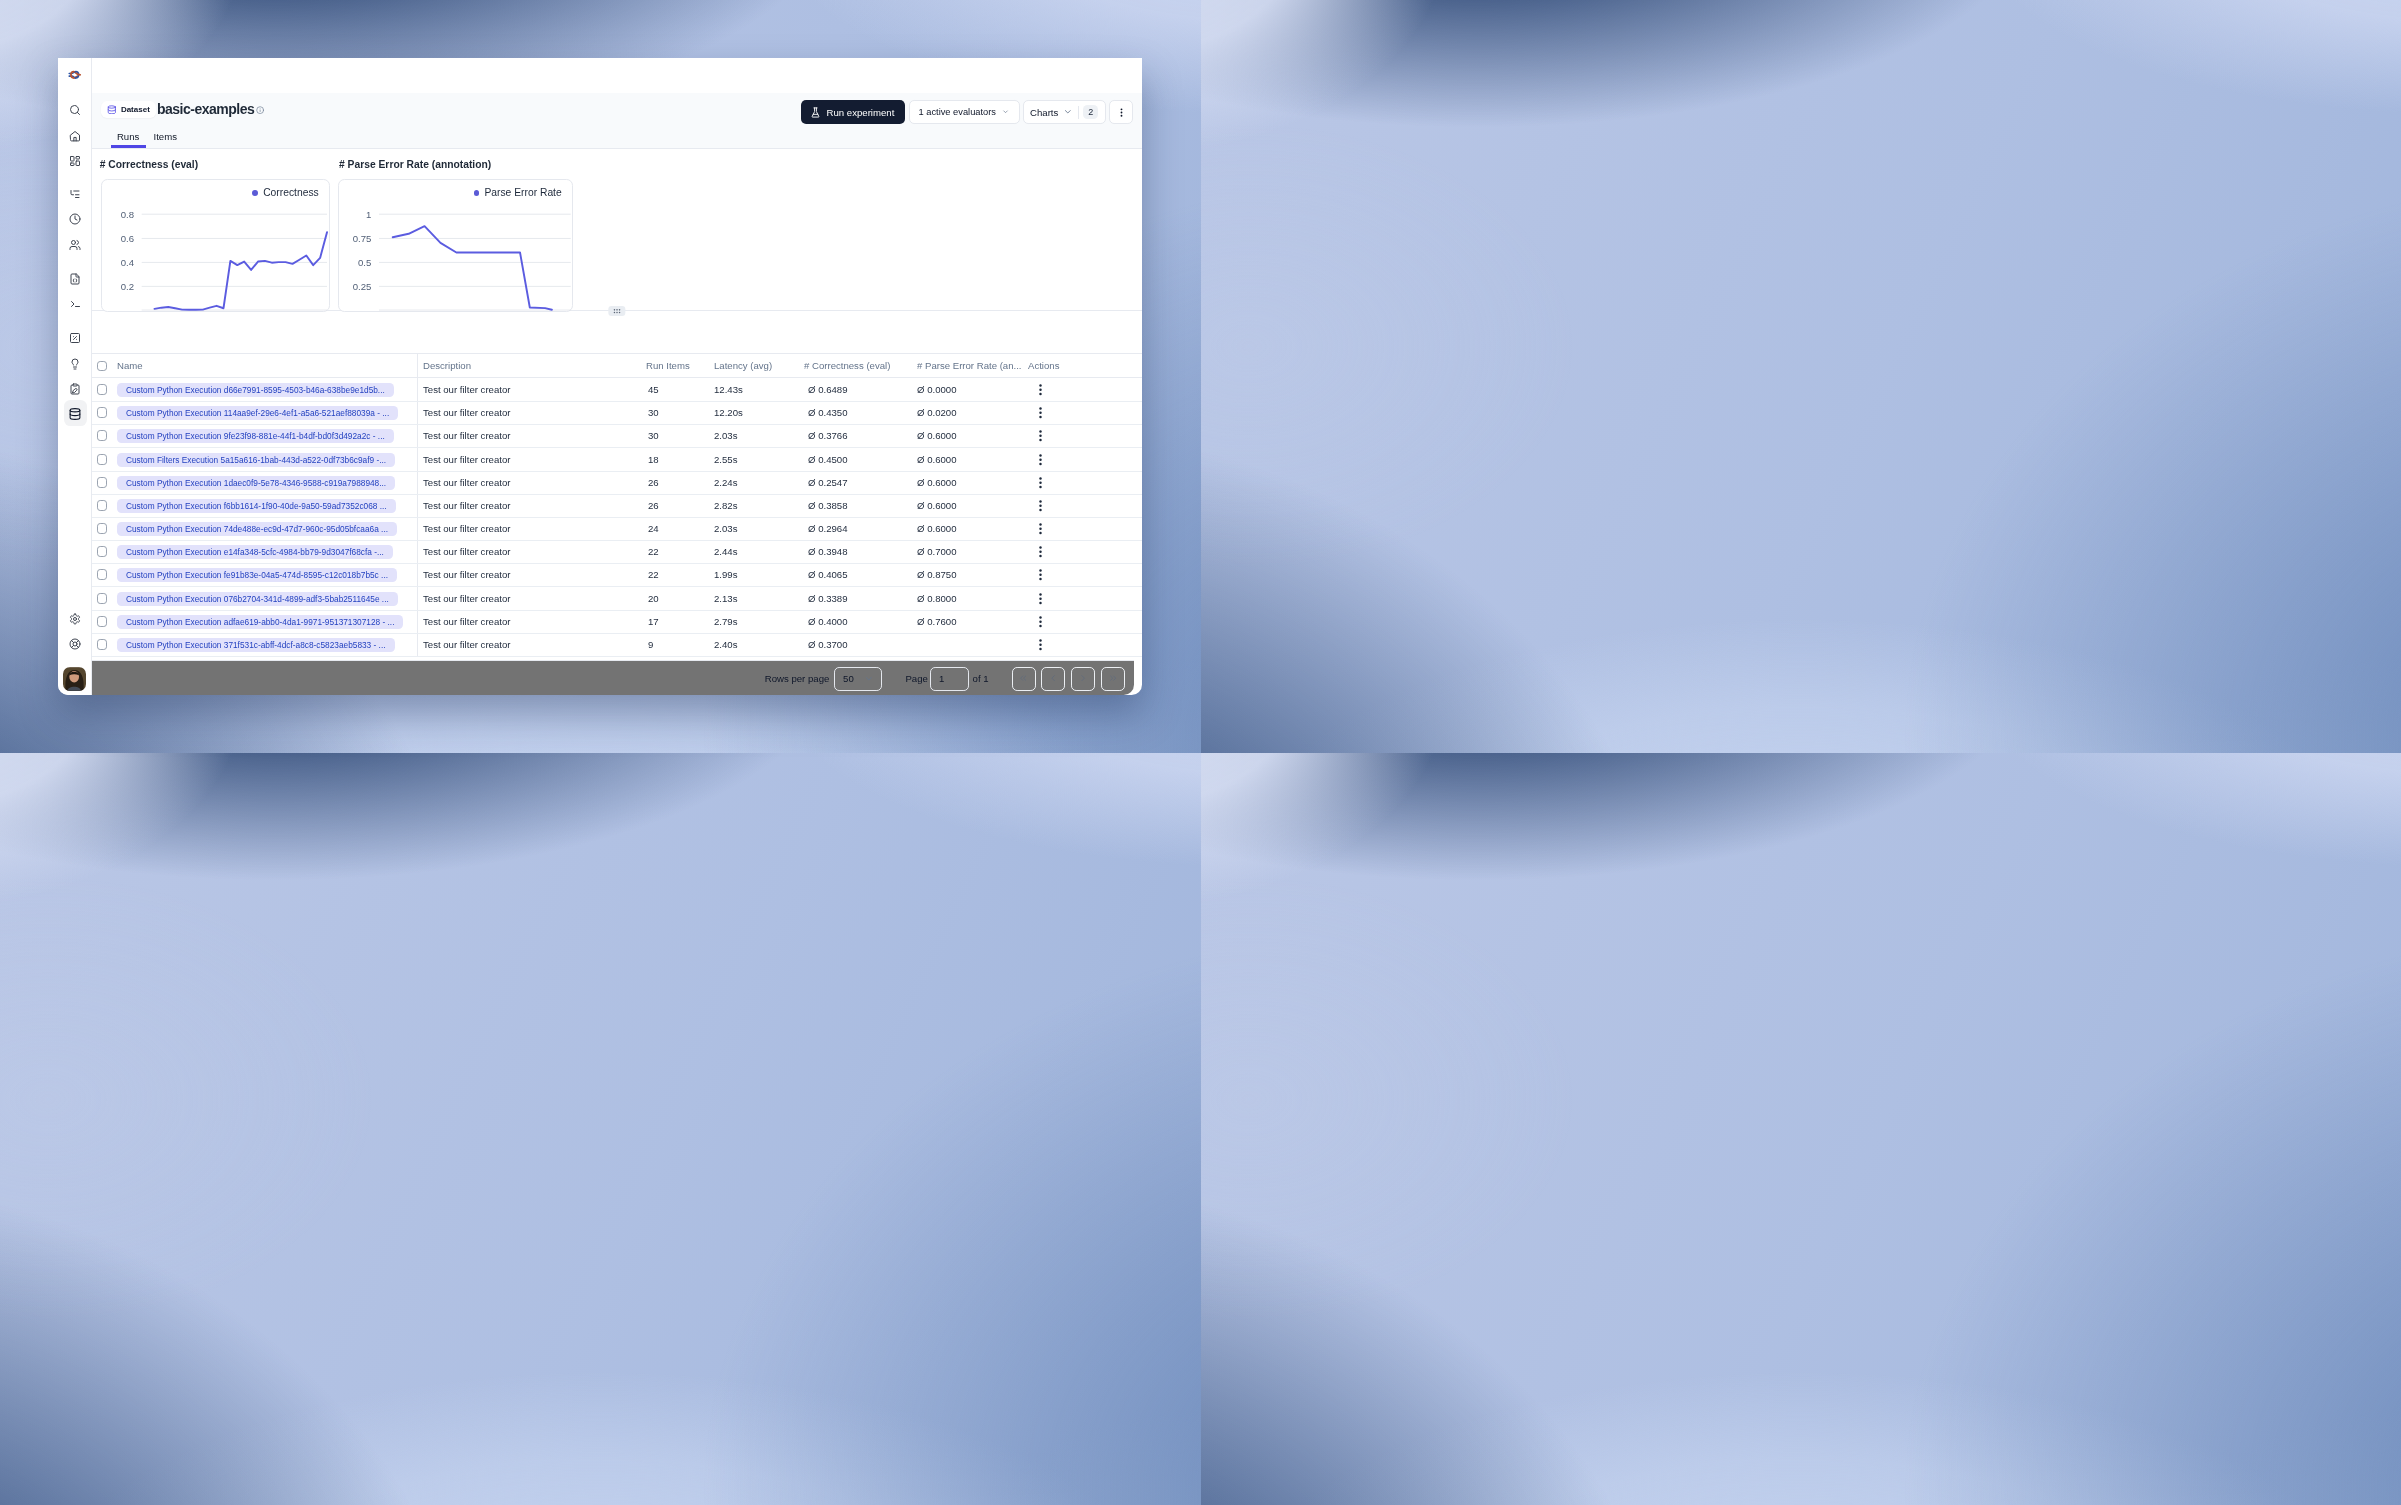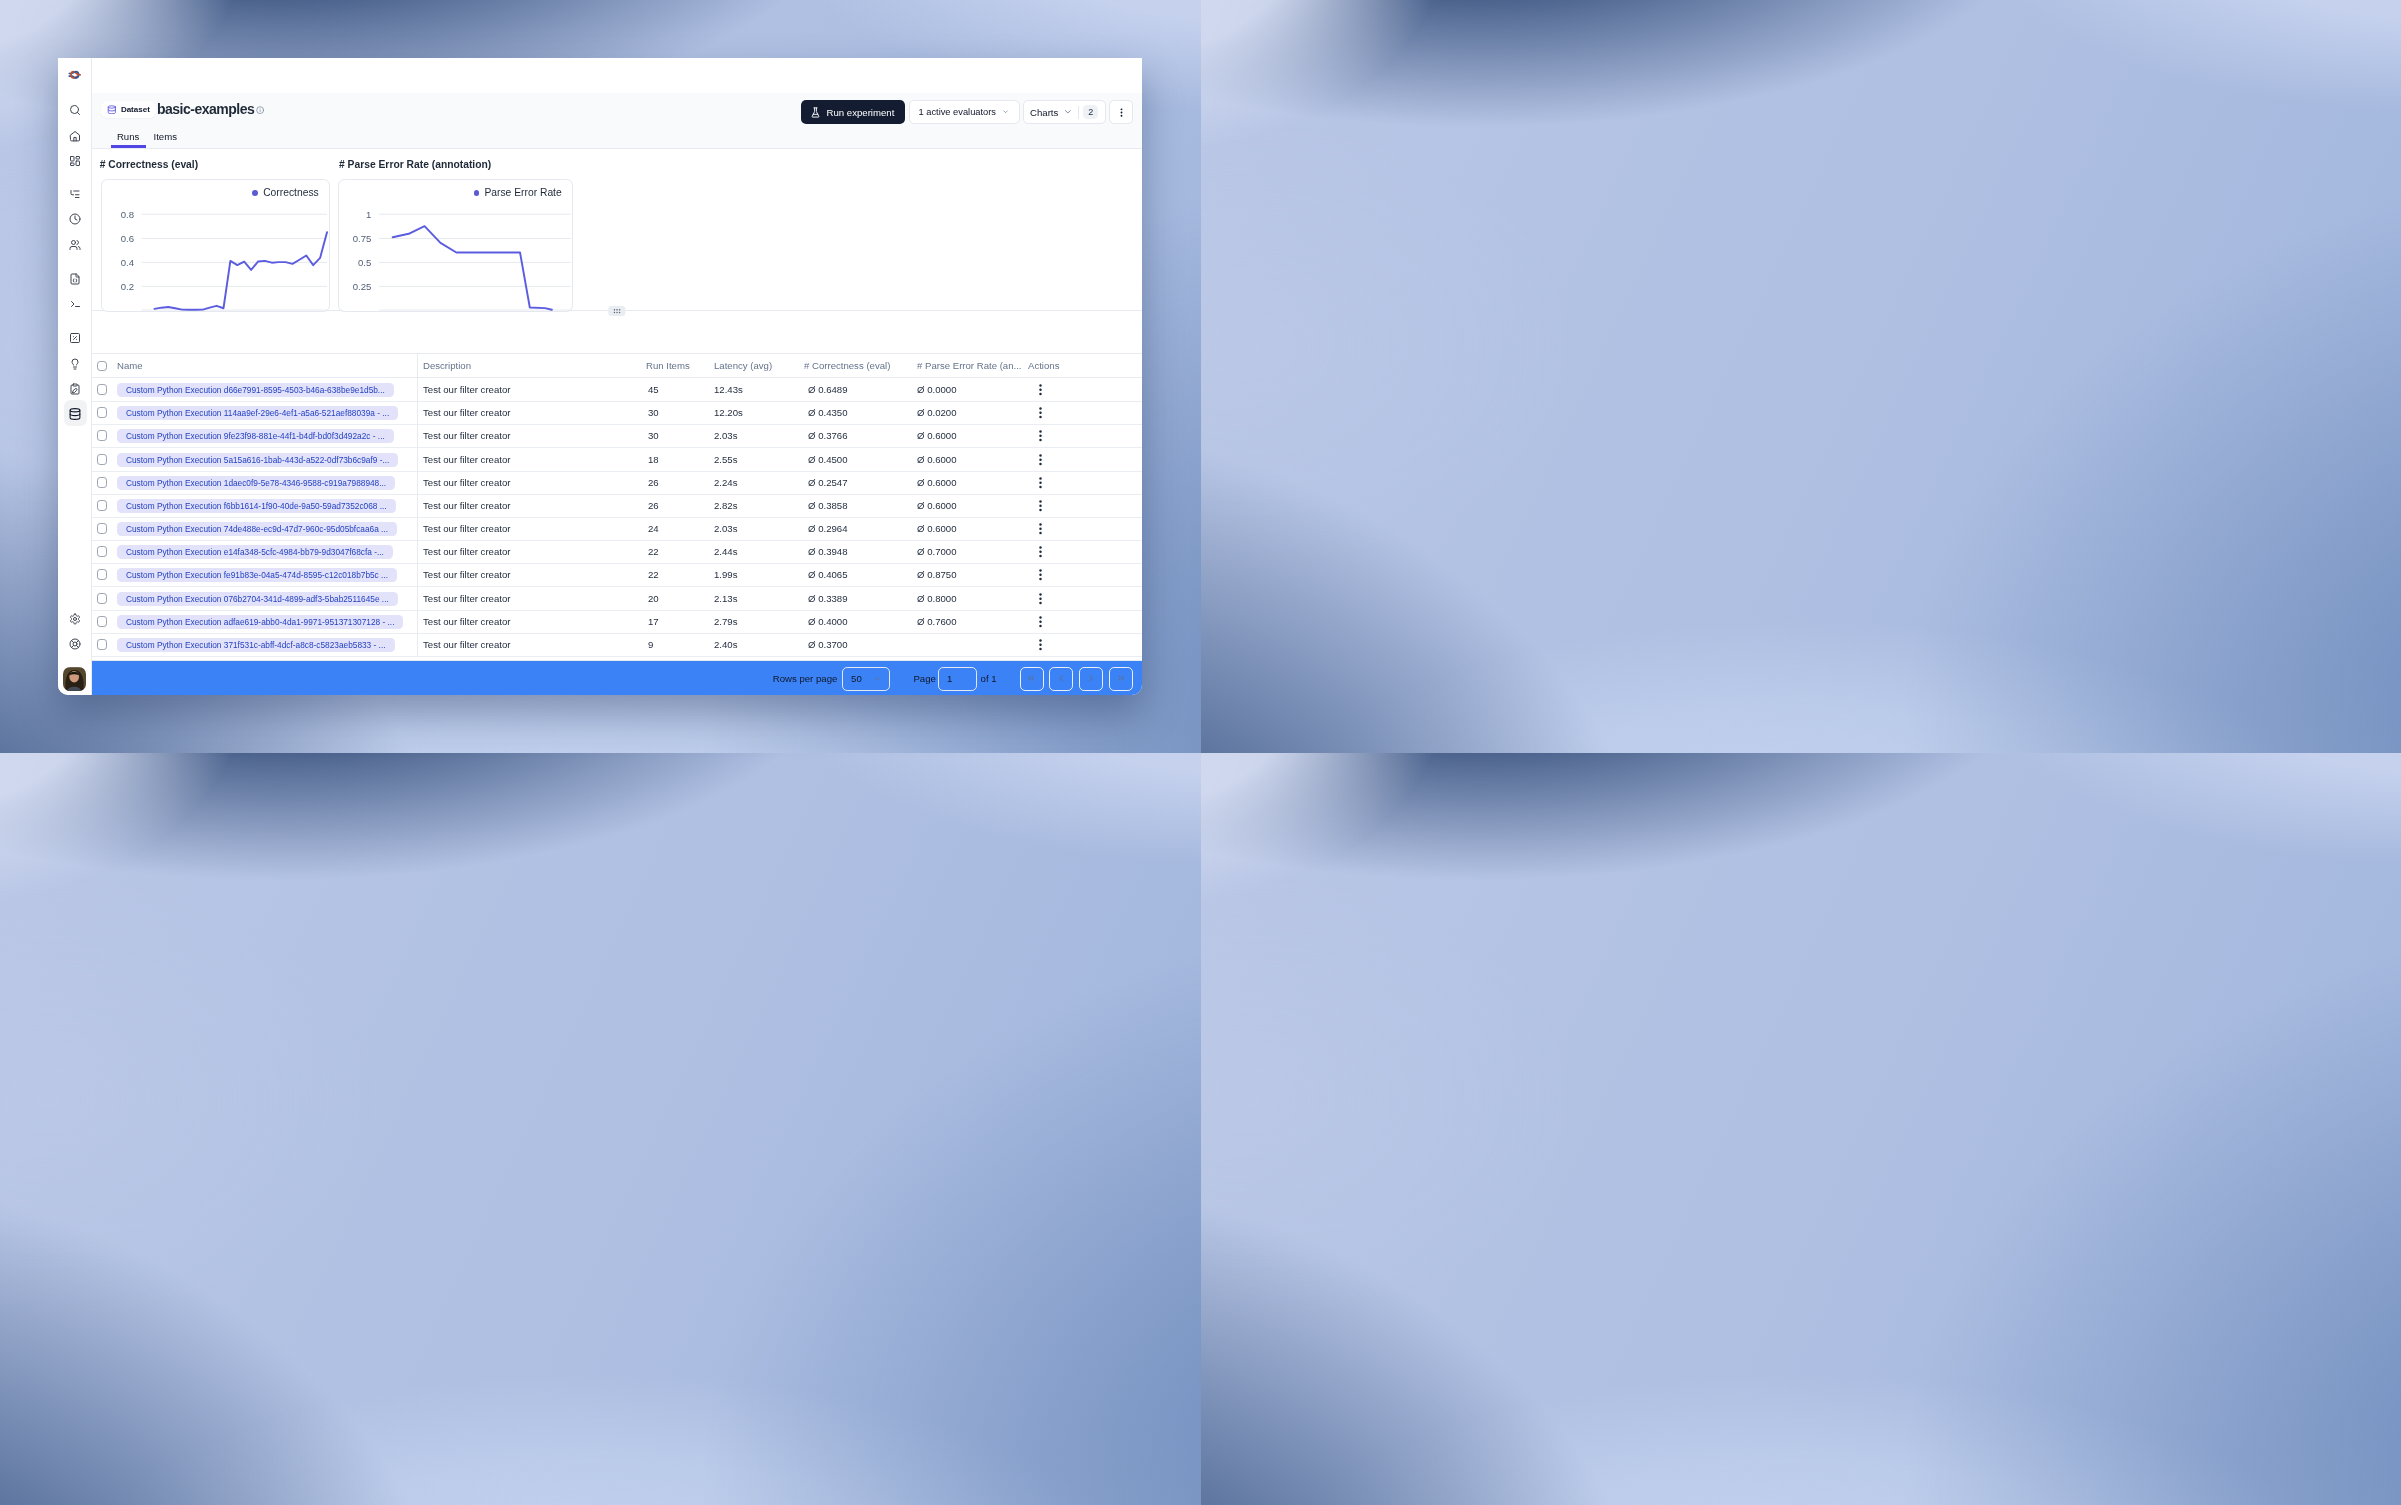--- a/index.html
+++ b/index.html
@@ -62,21 +62,21 @@
 .tbl { position:absolute; left:0; top:295px; right:0; bottom:35px; overflow:hidden; }
 .thead { position:absolute; left:0; top:0; right:0; height:25px; border-top:0.6px solid #e7eaf0; border-bottom:0.6px solid #e7eaf0; font-size:9.6px; color:#64748b; }
 .th { position:absolute; top:5.8px; }
 .row { position:absolute; left:0; right:0; height:24px; border-bottom:0.6px solid #eaeef3; font-size:9.6px; color:#1e293b; }
 .cell { position:absolute; top:5.8px; white-space:nowrap; }
 .cb { position:absolute; left:5.1px; width:10.3px; height:10.3px; border:1px solid #9aa3b0; border-radius:3.2px; background:#fff; }
 .pill { position:absolute; left:25px; top:4.5px; height:14px; line-height:14px; background:#e2e2fb; color:#2442c0; border-radius:4.5px; font-size:8.3px; font-weight:normal; padding:0 9px; }
 .vline { position:absolute; left:325px; top:0; bottom:0; width:0.6px; background:#e7eaf0; }
 .kebab { position:absolute; left:943px; top:5.1px; }
 
-.tfoot { position:absolute; left:0; bottom:0; right:0; height:35px; border-top:0.6px solid #e7eaf0; background:#3b82f6; border-radius:0 0 10.3px 0; }
+.tfoot { position:absolute; left:0; bottom:0; right:8px; height:35px; border-top:0.6px solid #e7eaf0; background:#737373; border-radius:0 0 10.3px 0; }
 .fwrap { position:absolute; right:9px; top:0; height:35px; display:flex; align-items:center; font-size:9.6px; color:#0f172a; }
 .selbox { display:flex; align-items:center; justify-content:space-between; width:48px; height:24px; border:0.6px solid #e5e8ee; border-radius:5.1px; padding:0 7.7px; margin:0 23px 0 5.1px; }
 .pginput { width:39px; height:24px; border:0.6px solid #e5e8ee; border-radius:5.1px; padding:0 7.7px; display:flex; align-items:center; margin:0 3.2px 0 2.6px; }
 .pgbtn { width:24px; height:24px; border:0.6px solid #eceff3; border-radius:5.1px; display:flex; align-items:center; justify-content:center; margin-left:5.8px; color:#636c7a; }
 .drag { position:absolute; left:50%; bottom:-6.4px; transform:translateX(-50%); width:17.3px; height:10.3px; background:#e9edf2; border-radius:3.2px; z-index:3; display:flex; align-items:center; justify-content:center; }
 </style>
 </head>
 <body>
 <div class="win">
   <div class="sidebar">
@@ -380,21 +380,21 @@
         <div class="cell" style="left:716px">Ø 0.3766</div>
         <div class="cell" style="left:825px">Ø 0.6000</div>
           <svg class="kebab" width="11" height="13.5" viewBox="0 0 17 21" fill="#1e293b">
             <circle cx="8.5" cy="4" r="1.9"></circle>
             <circle cx="8.5" cy="10.5" r="1.9"></circle>
             <circle cx="8.5" cy="17" r="1.9"></circle>
           </svg>
       </div>
       <div class="row" style="top:95px">
         <div class="cb" style="top:6.4px"></div>
-        <div class="pill">Custom Python Execution 5a15a616-1bab-443d-a522-0df73b6c9af9 -...</div>
+        <div class="pill">Custom Filters Execution 5a15a616-1bab-443d-a522-0df73b6c9af9 -...</div>
         <div class="cell" style="left:331px">Test our filter creator</div>
         <div class="cell" style="left:556px">18</div>
         <div class="cell" style="left:622px">2.55s</div>
         <div class="cell" style="left:716px">Ø 0.4500</div>
         <div class="cell" style="left:825px">Ø 0.6000</div>
           <svg class="kebab" width="11" height="13.5" viewBox="0 0 17 21" fill="#1e293b">
             <circle cx="8.5" cy="4" r="1.9"></circle>
             <circle cx="8.5" cy="10.5" r="1.9"></circle>
             <circle cx="8.5" cy="17" r="1.9"></circle>
           </svg>

